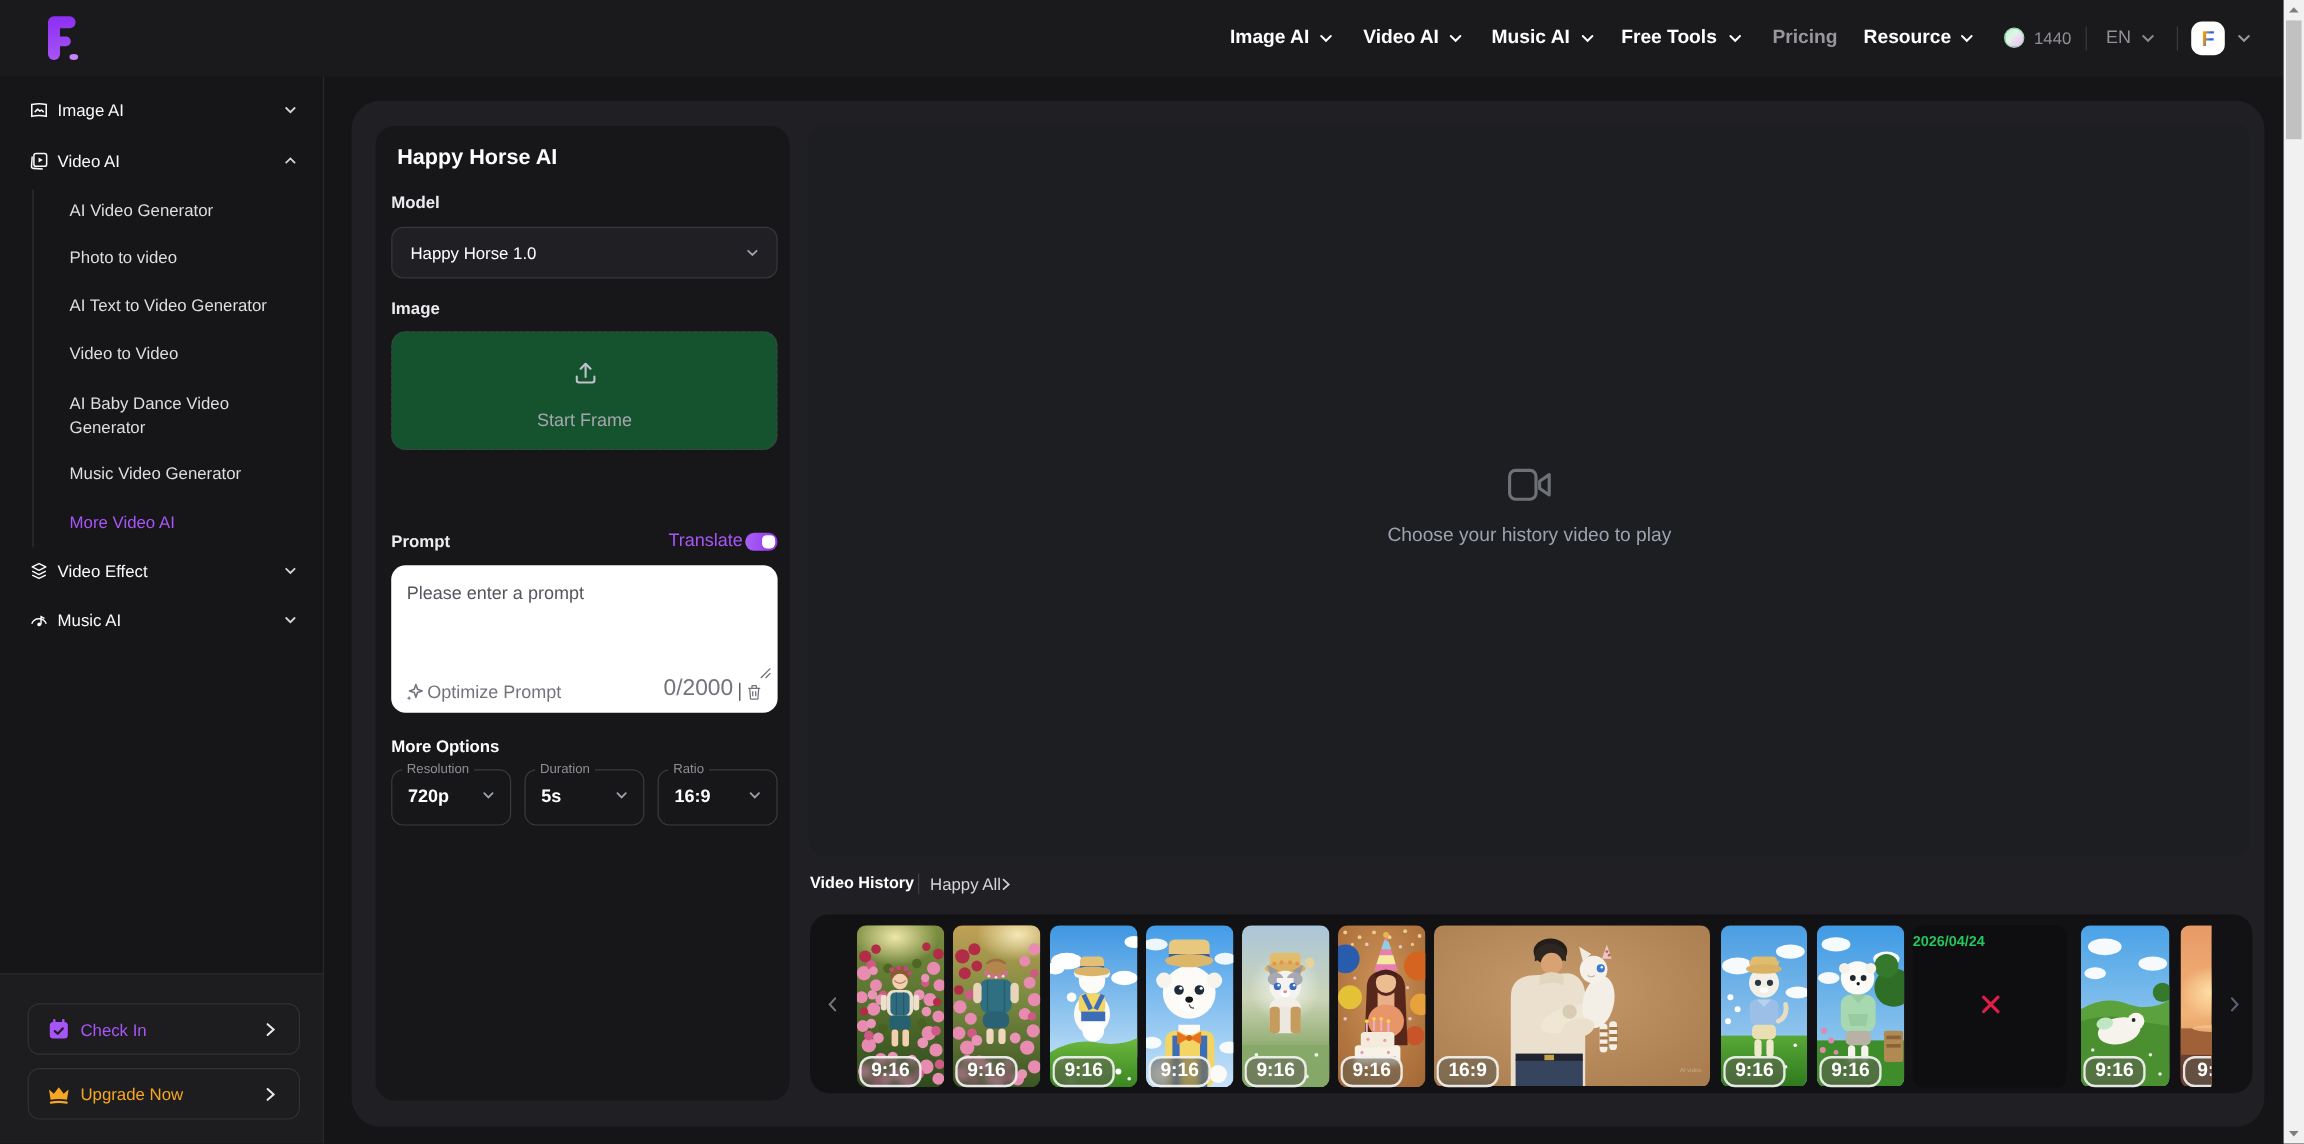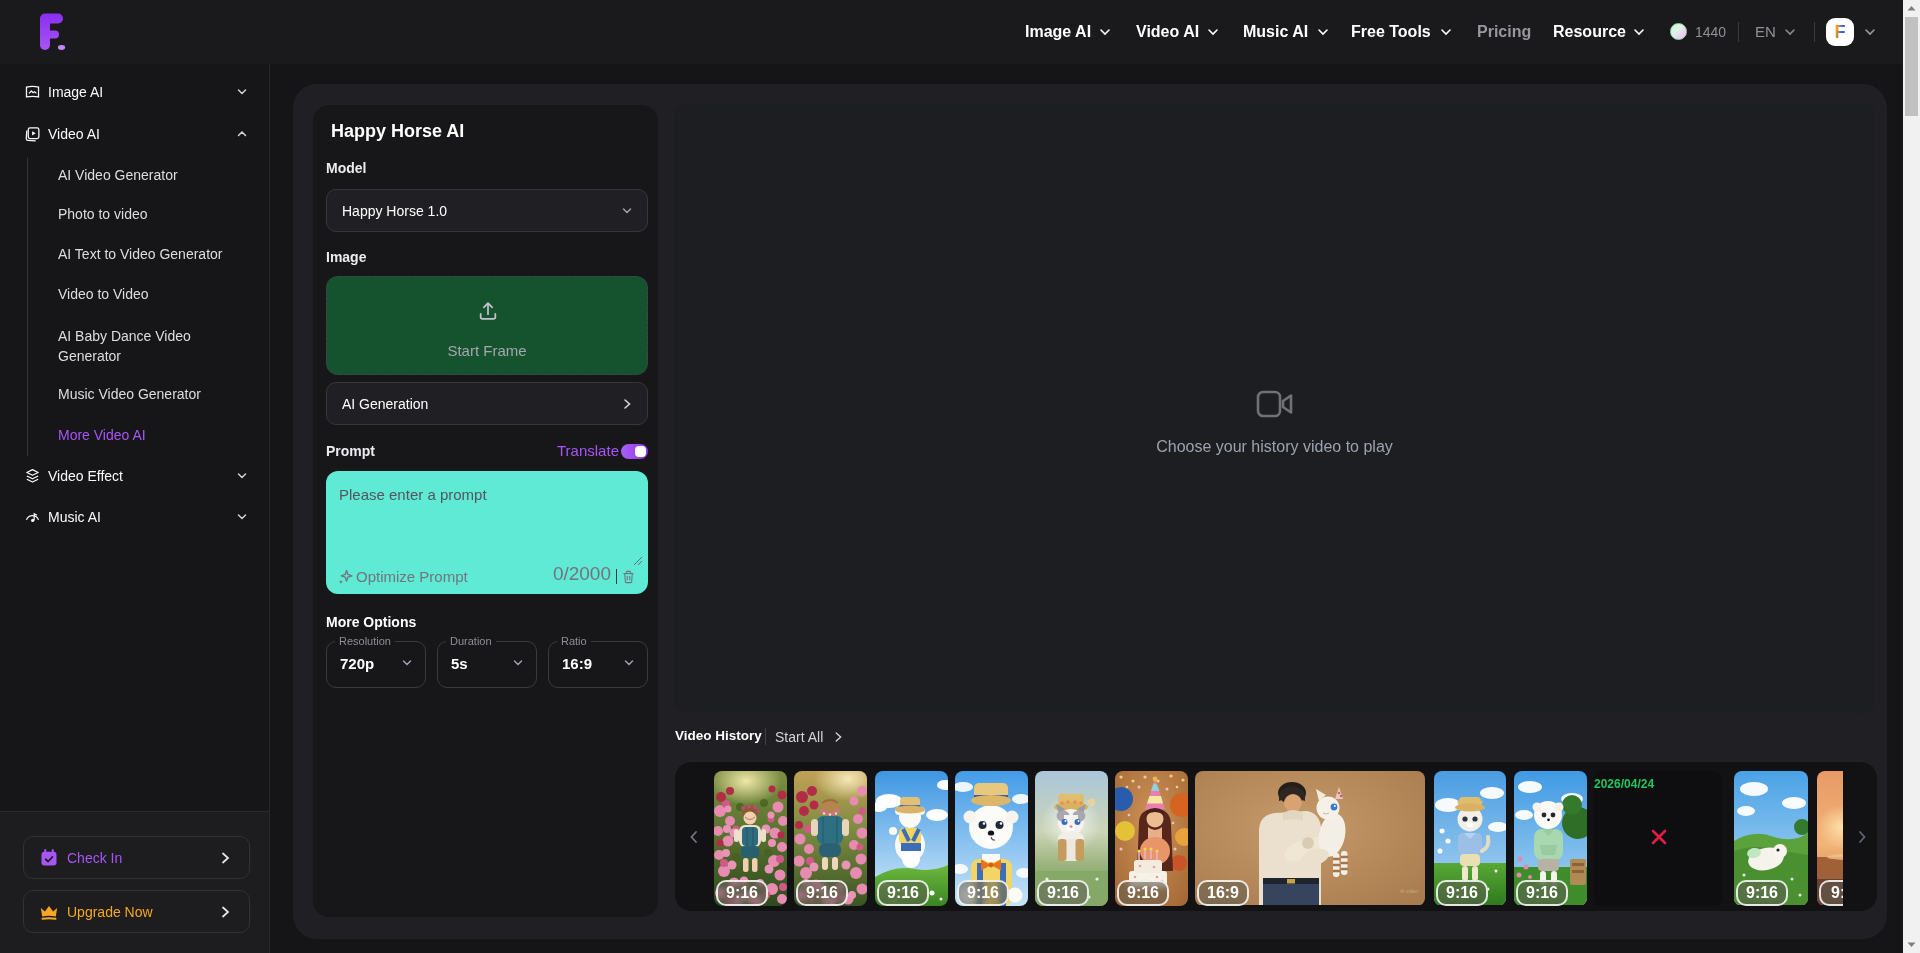--- a/index.html
+++ b/index.html
@@ -25,21 +25,21 @@
 #container { position:absolute; left:293px; top:84px; width:1594px; height:855px; background:#202024; border-radius:24px; }
 
 #card { position:absolute; left:313px; top:105px; width:345px; height:812px; background:#17171a; border-radius:16px; }
 #card h1 { position:absolute; left:18px; top:16px; font-size:18px; font-weight:bold; color:#fff; }
 .flabel { position:absolute; left:13px; font-size:14px; font-weight:600; color:#ececf0; }
 .selbox { position:absolute; left:13px; width:322px; height:43px; background:#202024; border:1px solid #36363c; border-radius:10px; color:#fff; font-size:14px; }
 .selbox .val { position:absolute; left:15px; top:50%; transform:translateY(-50%); }
 .selbox .sc { position:absolute; right:14px; top:50%; transform:translateY(-50%); width:12px; height:12px; }
 #upload { position:absolute; left:13px; top:171px; width:322px; height:99px; background:#14532d; border:1px dashed #44444b; border-radius:12px; }
 #upload .uptxt { position:absolute; left:0; right:0; top:65px; text-align:center; color:#a6a6b0; font-size:15px; }
-#promptwrap { position:absolute; left:13px; top:366px; width:322px; height:123px; background:#5eead4; border-radius:12px; }
+#promptwrap { position:absolute; left:13px; top:366px; width:322px; height:123px; background:#ffffff; border-radius:12px; }
 #promptwrap .ph { position:absolute; left:13px; top:15px; color:#55555e; font-size:15px; }
 #promptwrap .opt { position:absolute; left:11px; bottom:9px; color:#74747d; font-size:15px; }
 #promptwrap .cnt { position:absolute; right:37px; bottom:9px; color:#74747d; font-size:19px; }
 .fset { position:absolute; top:530px; width:100px; height:53px; border:1px solid #3a3a40; border-radius:10px; }
 .fset legend { margin-left:8px; padding:0 4px; font-size:11px; color:#8e8e96; }
 .fset .v { position:absolute; left:13px; top:8px; font-size:15px; font-weight:600; color:#fff; }
 .fset .sc { position:absolute; right:12px; top:10px; width:12px; height:12px; }
 #card-footer { position:absolute; left:0; top:703px; width:345px; height:109px; background:#1a1a1e; border-top:1px solid #27272b; border-radius:0 0 16px 16px; }
 #publicbox { position:absolute; left:20px; top:14px; width:92px; height:28px; border:1px solid #3a3a40; border-radius:8px; }
 #publicbox .plbl { position:absolute; left:10px; top:50%; transform:translateY(-50%); color:#a855f7; font-size:15px; }
@@ -214,26 +214,20 @@
   </div>
   <div class="flabel" style="top:144px;">Image</div>
   <div id="upload">
     <svg class="abs" style="left:150px;top:23px" width="22" height="22" viewBox="0 0 24 24" fill="none" stroke="#c2c2cc" stroke-width="1.9" stroke-linecap="round" stroke-linejoin="round">
         <path d="M4 15 L4 18.5 C4 19.6 4.9 20.5 6 20.5 L18 20.5 C19.1 20.5 20 19.6 20 18.5 L20 15"></path>
         <path d="M12 15.5 L12 4"></path>
         <path d="M7.5 8 L12 3.5 L16.5 8"></path>
       </svg>
     <div class="uptxt">Start Frame</div>
   </div>
-  <div class="selbox" style="top:277px;">
-      <span class="val">AI Generation</span>
-    <svg class="sc" viewBox="0 0 12 12">
-        <path d="M4 2 L8.5 6 L4 10" stroke="#d4d4d8" stroke-width="1.6" fill="none" stroke-linecap="round"></path>
-      </svg>
-  </div>
   <div class="flabel" style="top:338px;">Prompt</div>
   <div class="abs" style="left:244px;top:337px;color:#a855f7;font-size:15px;">Translate</div>
   <div class="abs" style="left:308px;top:339px;width:27px;height:15px;border-radius:7.5px;background:linear-gradient(90deg,#a861f5,#9333ea);">
     <div class="abs" style="right:2px;top:2px;width:11px;height:11px;border-radius:4px;background:#fff;"></div>
   </div>
   <div id="promptwrap">
     <div class="ph">Please enter a prompt</div>
     <svg class="abs" style="right:5px;bottom:28px" width="10" height="10" viewBox="0 0 10 10">
         <path d="M9 1 L1 9 M9 5 L5 9" stroke="#6a6a72" stroke-width="1"></path>
       </svg>
@@ -276,21 +270,21 @@
 <div id="vpanel">
   <svg class="abs" style="left:582px;top:286px" width="38" height="28" viewBox="0 0 38 28" fill="none" stroke="#6e7176" stroke-width="2.6" stroke-linejoin="round">
     <rect x="2" y="2" width="22" height="24" rx="5"></rect>
     <path d="M27 11 L35 5.5 L35 22.5 L27 17 Z"></path>
   </svg>
   <div class="msg">Choose your history video to play</div>
 </div>
 <div id="hist-head">
   <span style="position:absolute;left:0;top:0;font-size:13.5px;font-weight:bold;white-space:nowrap;">Video History</span>
   <div style="position:absolute;left:90px;top:0px;width:1px;height:17px;background:#3f3f46;"></div>
-  <span style="position:absolute;left:100px;top:1px;font-size:14px;font-weight:500;color:#d4d4d8;white-space:nowrap;">Start All</span>
+  <span style="position:absolute;left:100px;top:1px;font-size:14px;font-weight:500;color:#d4d4d8;white-space:nowrap;">Happy All</span>
   <svg style="position:absolute;left:156px;top:2px" width="14" height="14" viewBox="0 0 16 16">
       <path d="M6 3.5 L11 8 L6 12.5" stroke="#d4d4d8" stroke-width="1.6" fill="none" stroke-linecap="round"></path>
     </svg>
 </div>
 <div id="hpanel">
   <svg class="abs" style="left:11px;top:66px" width="16" height="18" viewBox="0 0 16 16">
       <path d="M10 3 L5.5 8 L10 13" stroke="#71757c" stroke-width="1.8" fill="none" stroke-linecap="round"></path>
     </svg>
   <svg class="abs" style="left:1179px;top:66px" width="16" height="18" viewBox="0 0 16 16">
       <path d="M6 3 L10.5 8 L6 13" stroke="#5a6472" stroke-width="1.8" fill="none" stroke-linecap="round"></path>

